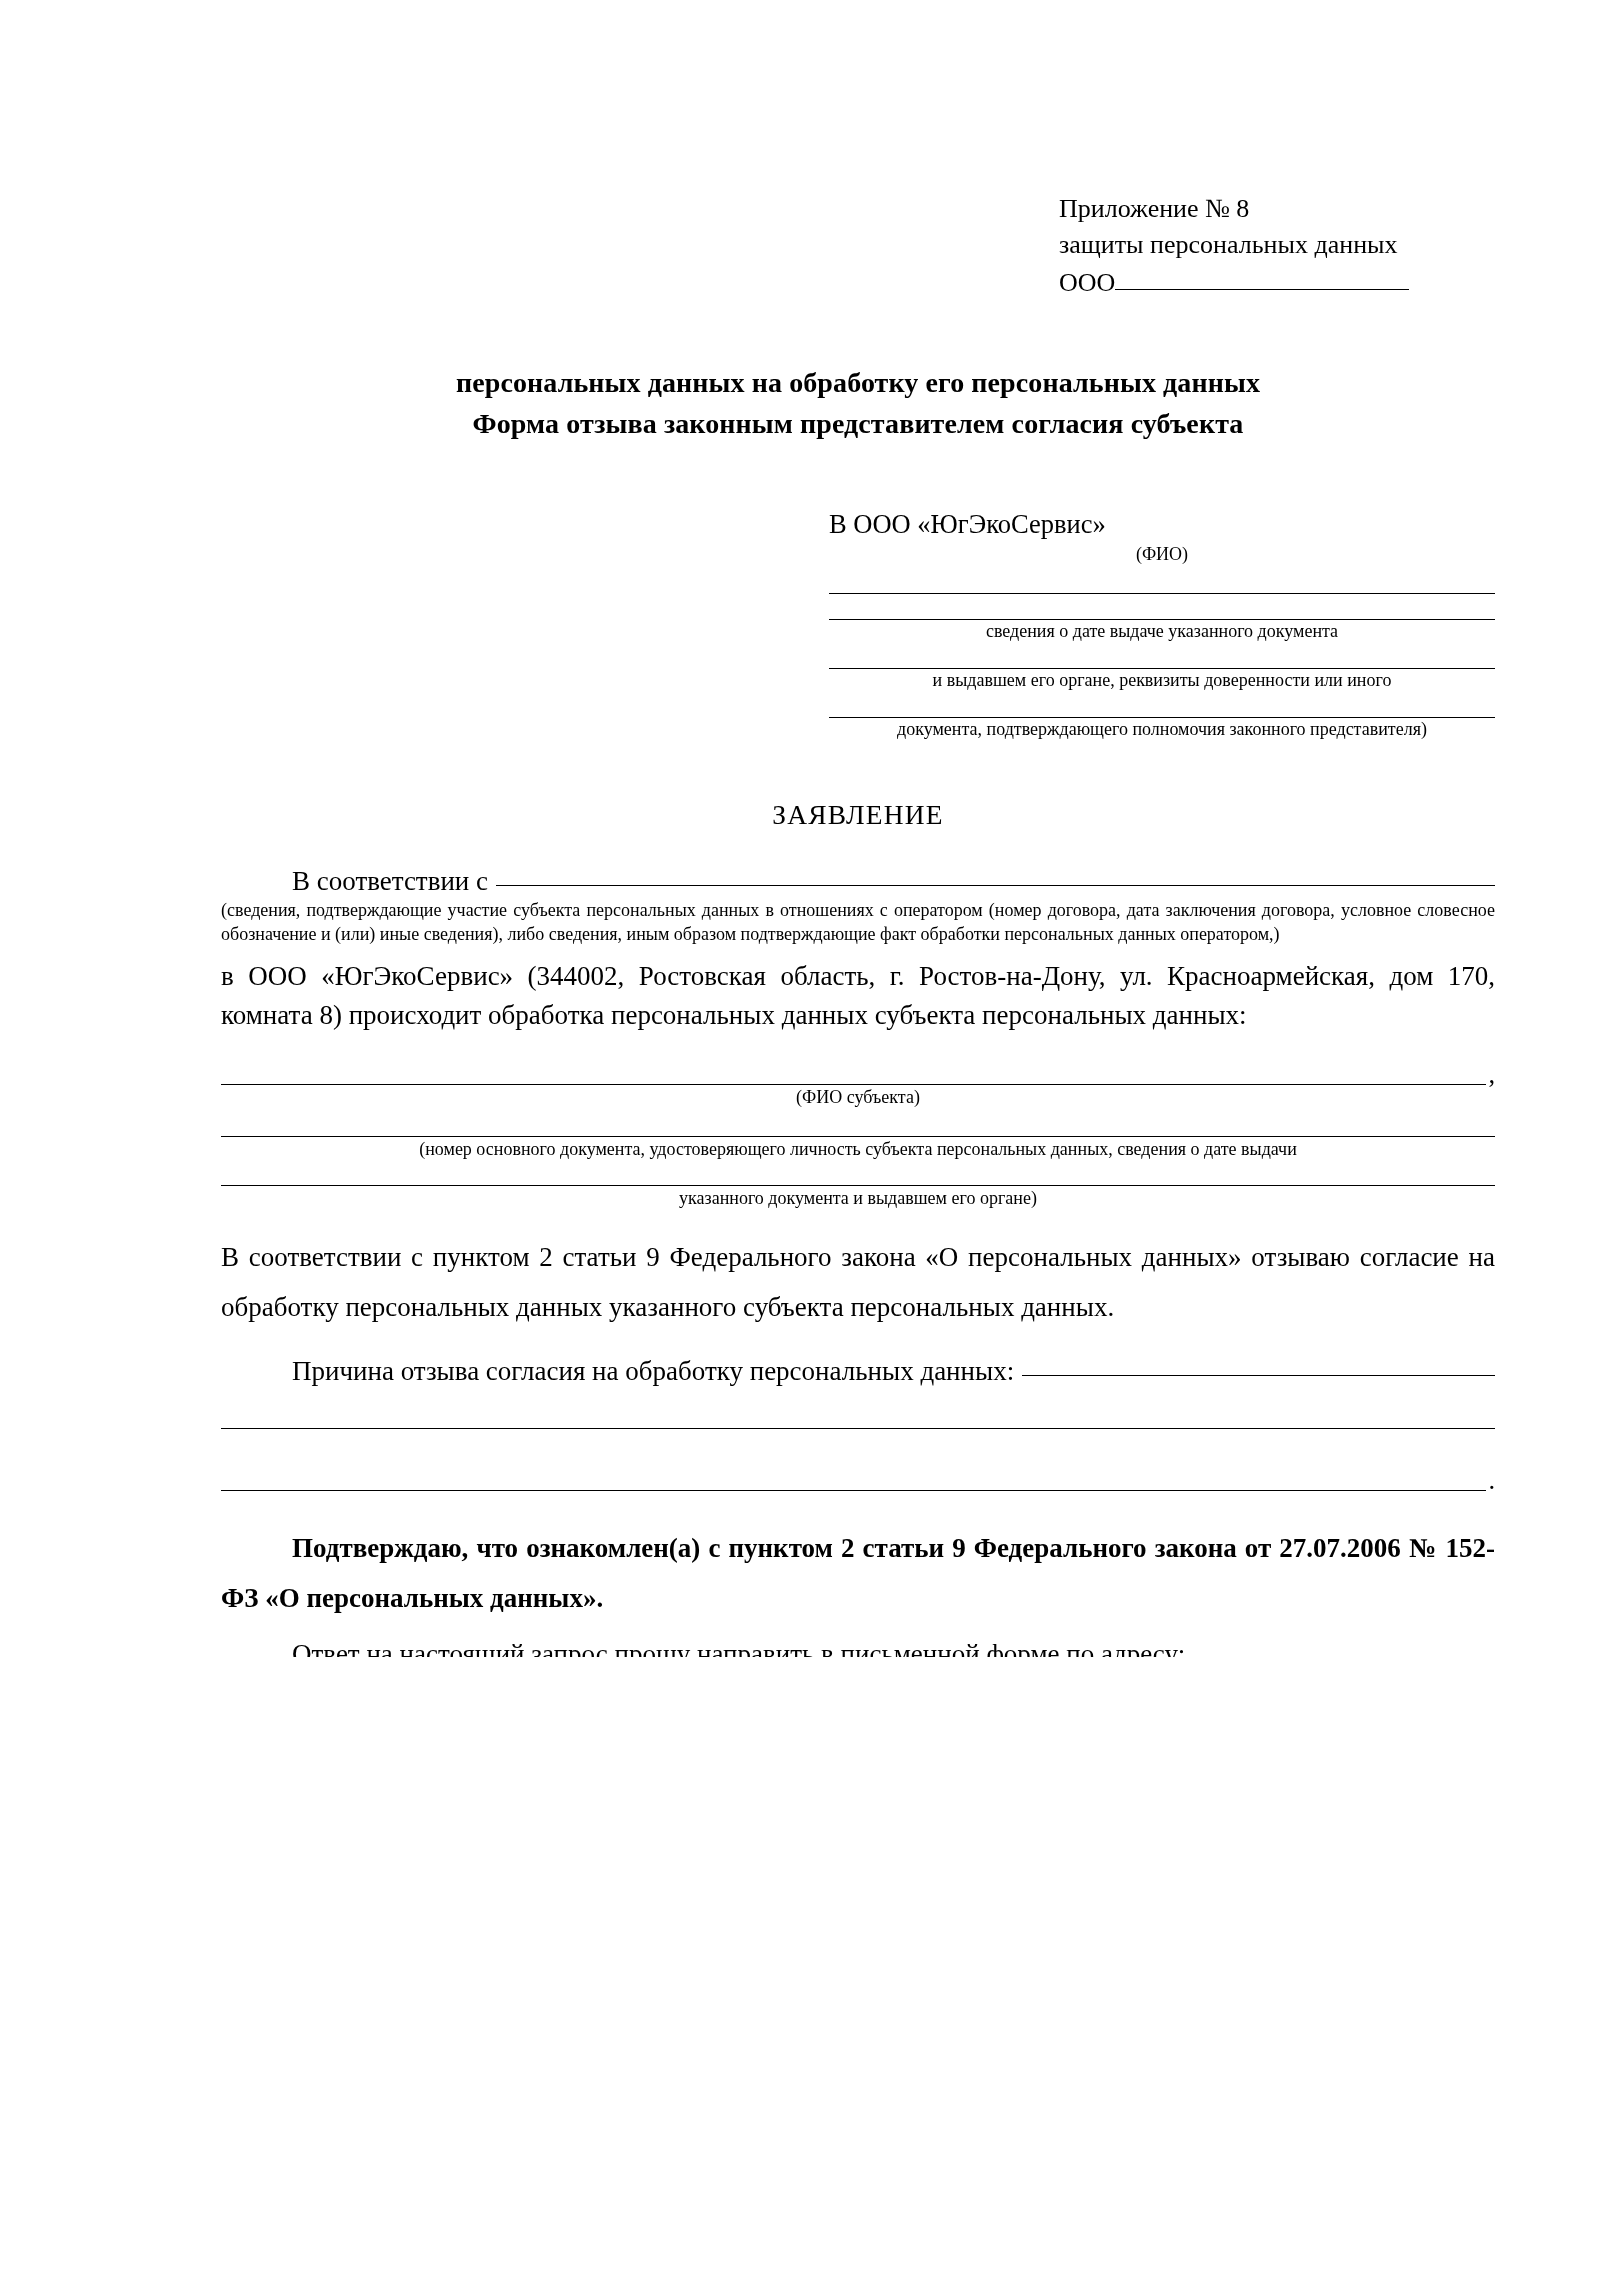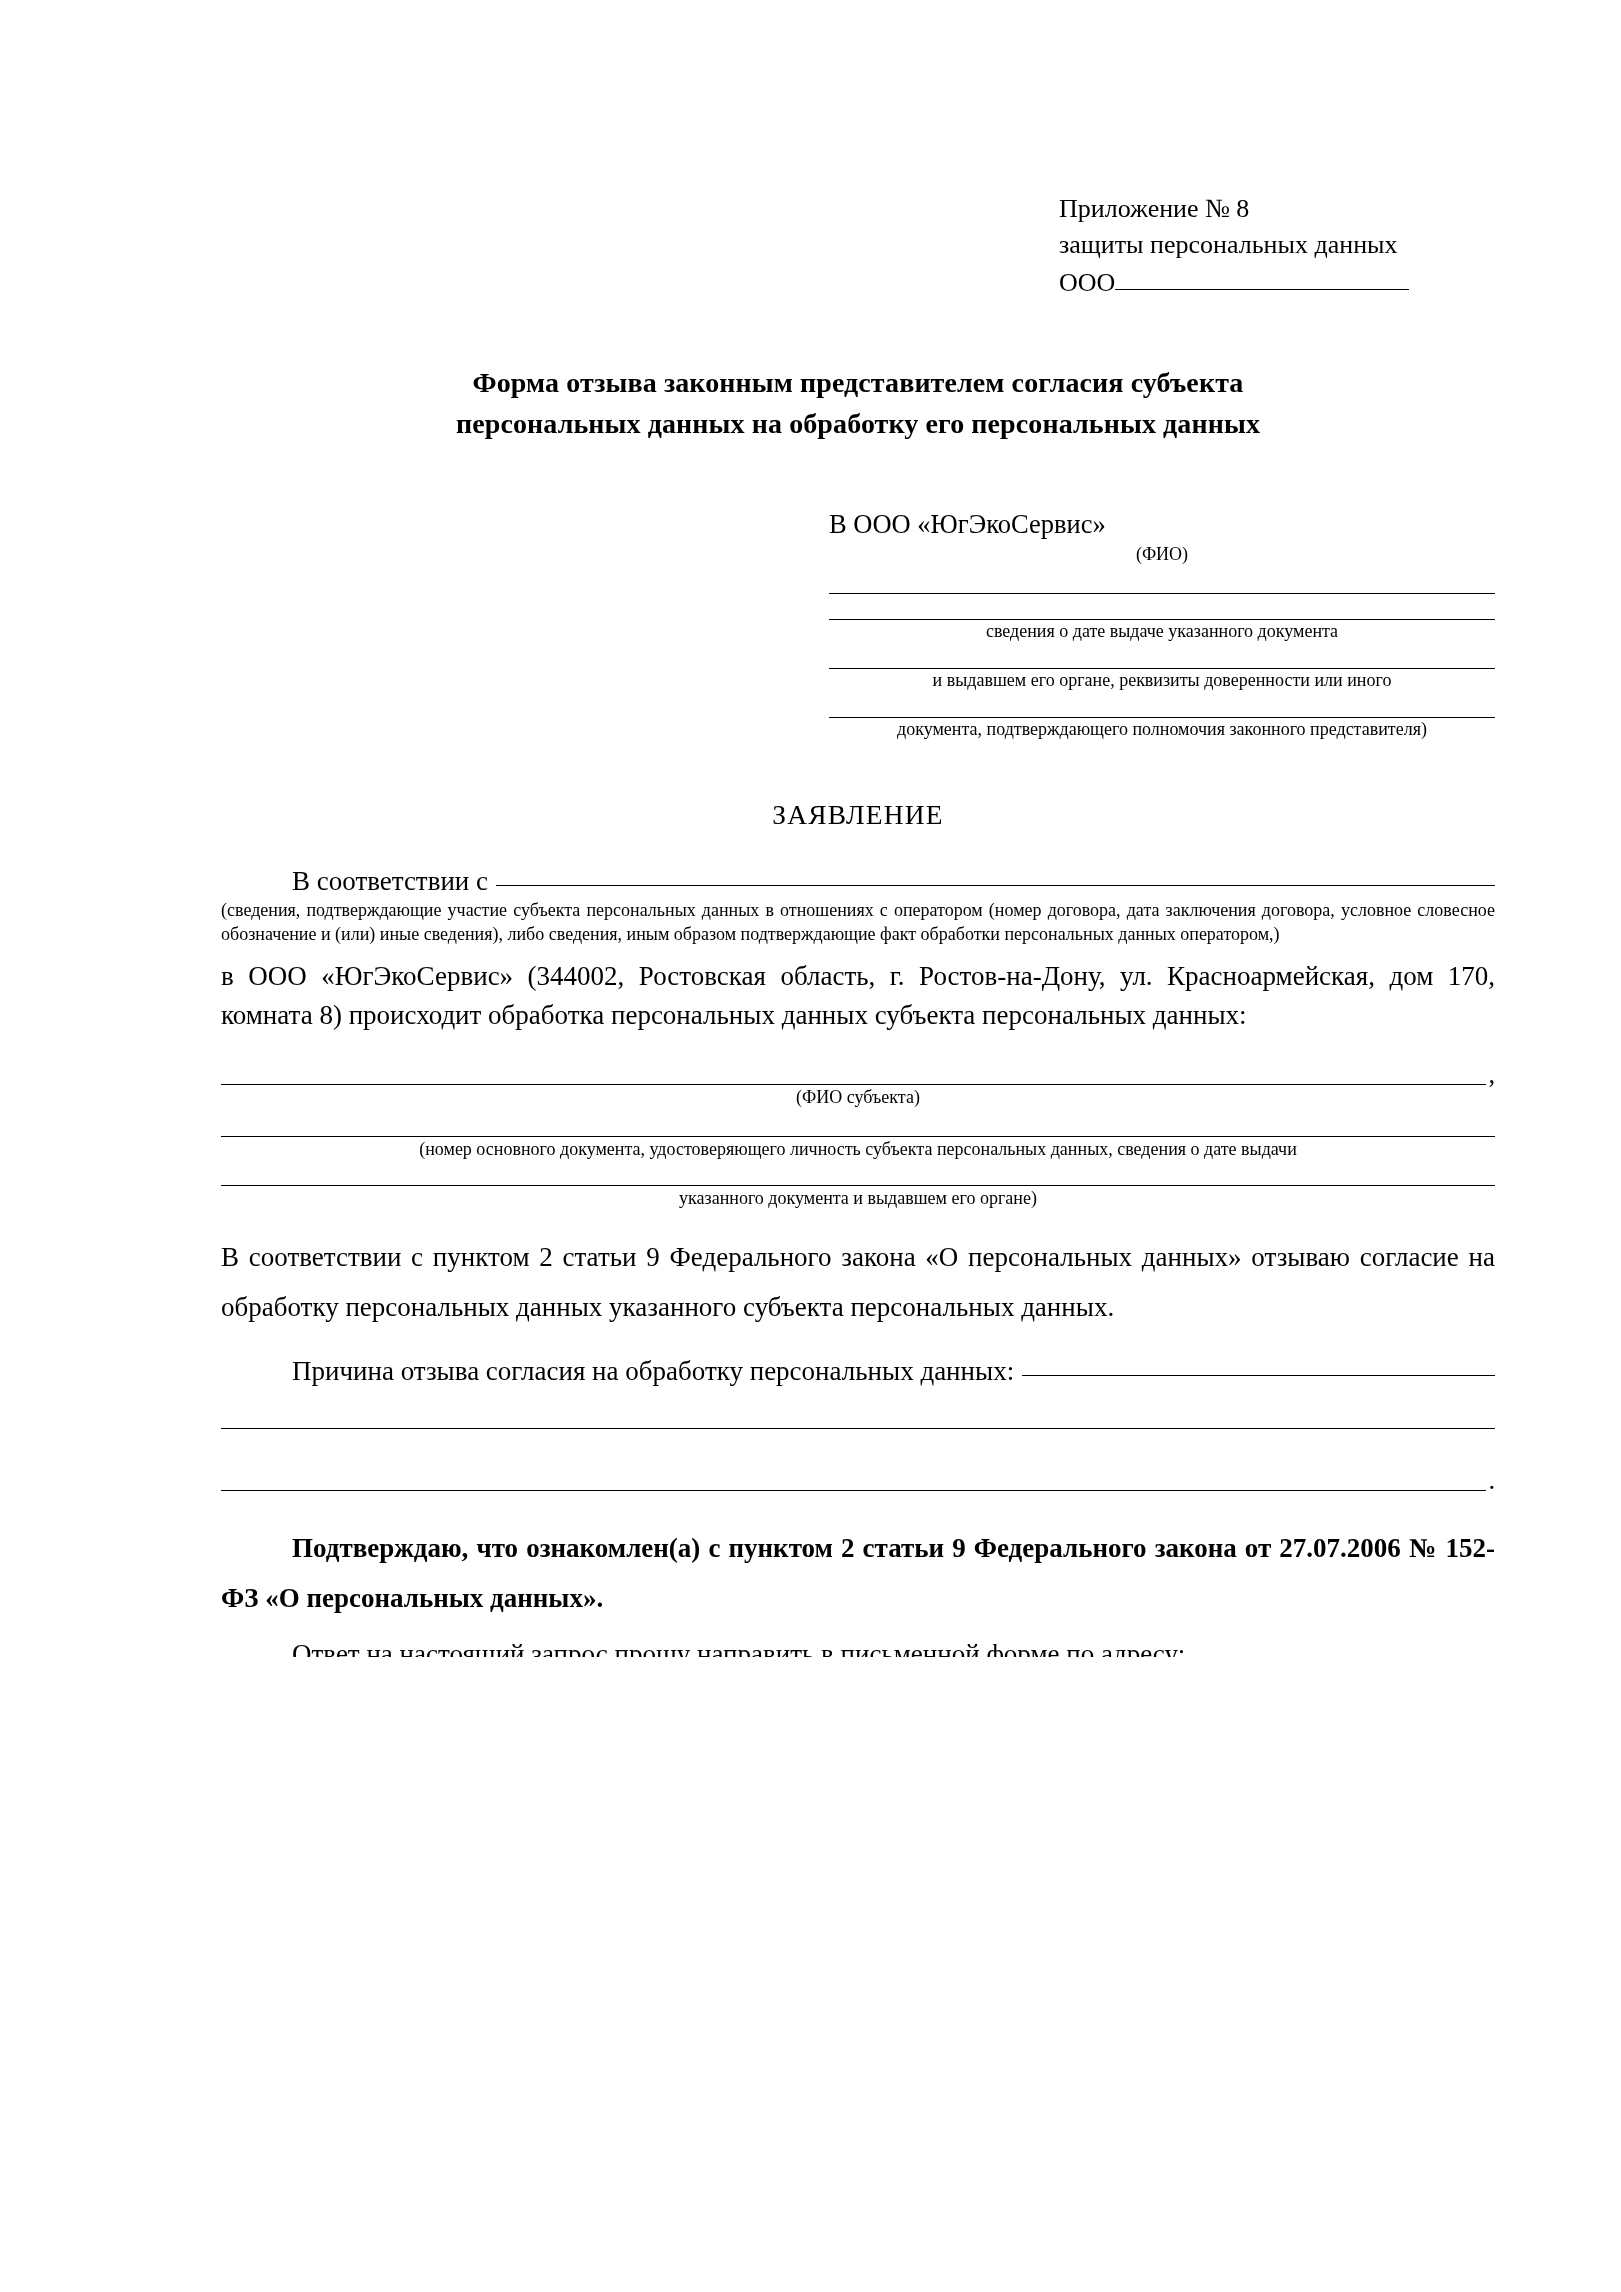--- a/index.html
+++ b/index.html
@@ -177,22 +177,22 @@
 <div class="page">
   <div class="content">
 
     <div class="appendix">
       <span class="line">Приложение № 8</span>
       <span class="line">защиты персональных данных</span>
       <span class="line"><span>ООО</span><span class="ul-fill" style="width:294px;height:25.5px;"></span></span>
     </div>
 
     <div class="title">
+      <div>персональных данных на обработку его персональных данных</div>
       <div>Форма отзыва законным представителем согласия субъекта</div>
-      <div>персональных данных на обработку его персональных данных</div>
     </div>
 
     <div class="addressee">В ООО «ЮгЭкоСервис»</div>
 
     <div class="blank-block">
       <div class="caption">(ФИО)</div>
       <div class="blank-line"></div>
       <div class="blank-line small-gap"></div>
       <div class="caption">сведения о дате выдаче указанного документа</div>
       <div class="blank-line small-gap"></div>

